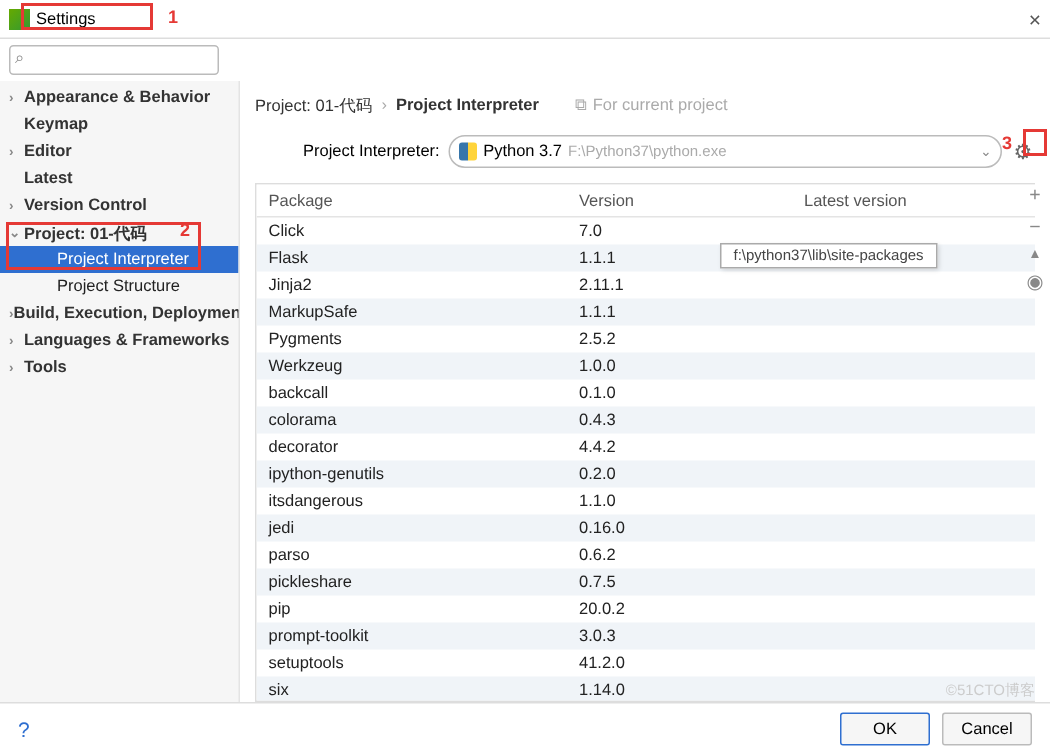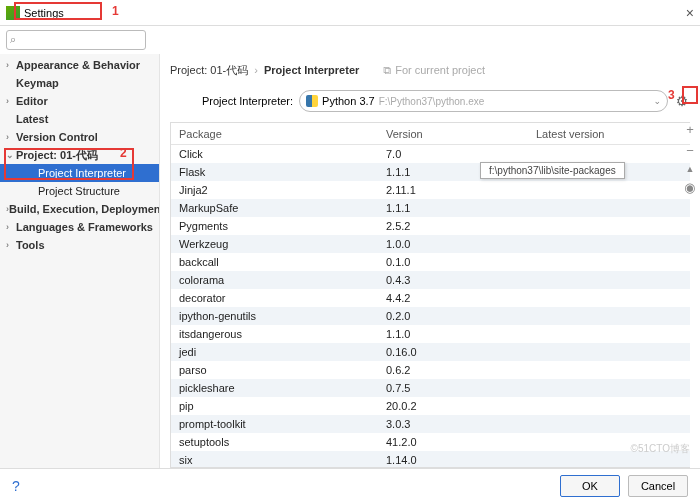--- a/index.html
+++ b/index.html
@@ -43,21 +43,21 @@
 .side-actions span { color: #888; cursor: pointer; font-size: 13px; }
 .tooltip { position: absolute; left: 320px; top: 108px; background: #fff; border: 1px solid #aaa; padding: 2px 8px; font-size: 10px; color: #444; box-shadow: 1px 1px 3px rgba(0,0,0,0.15); }
 .footer { height: 34px; border-top: 1px solid #ddd; display: flex; align-items: center; padding: 0 12px; }
 .footer .help { color: #2f6fd0; font-size: 14px; cursor: pointer; }
 .footer .btns { margin-left: auto; display: flex; gap: 8px; }
 .footer button { width: 60px; height: 22px; border: 1px solid #bbb; background: #f6f6f6; border-radius: 2px; cursor: pointer; }
 .footer button.primary { border-color: #2f6fd0; }
 
 .callout { position: absolute; border: 2px solid #e53935; pointer-events: none; }
 .label-num { position: absolute; color: #e53935; font-weight: 700; font-size: 12px; }
-.watermark { position: absolute; right: 10px; bottom: 44px; color: #ccc; font-size: 10px; }
+.watermark { position: absolute; right: 10px; bottom: 33px; color: #ccc; font-size: 10px; }
 </style>
 </head>
 <body>
 
 <div class="titlebar">
   <span class="app-icon"></span>
   <span class="title">Settings</span>
   <span class="close-x">×</span>
 </div>
 

